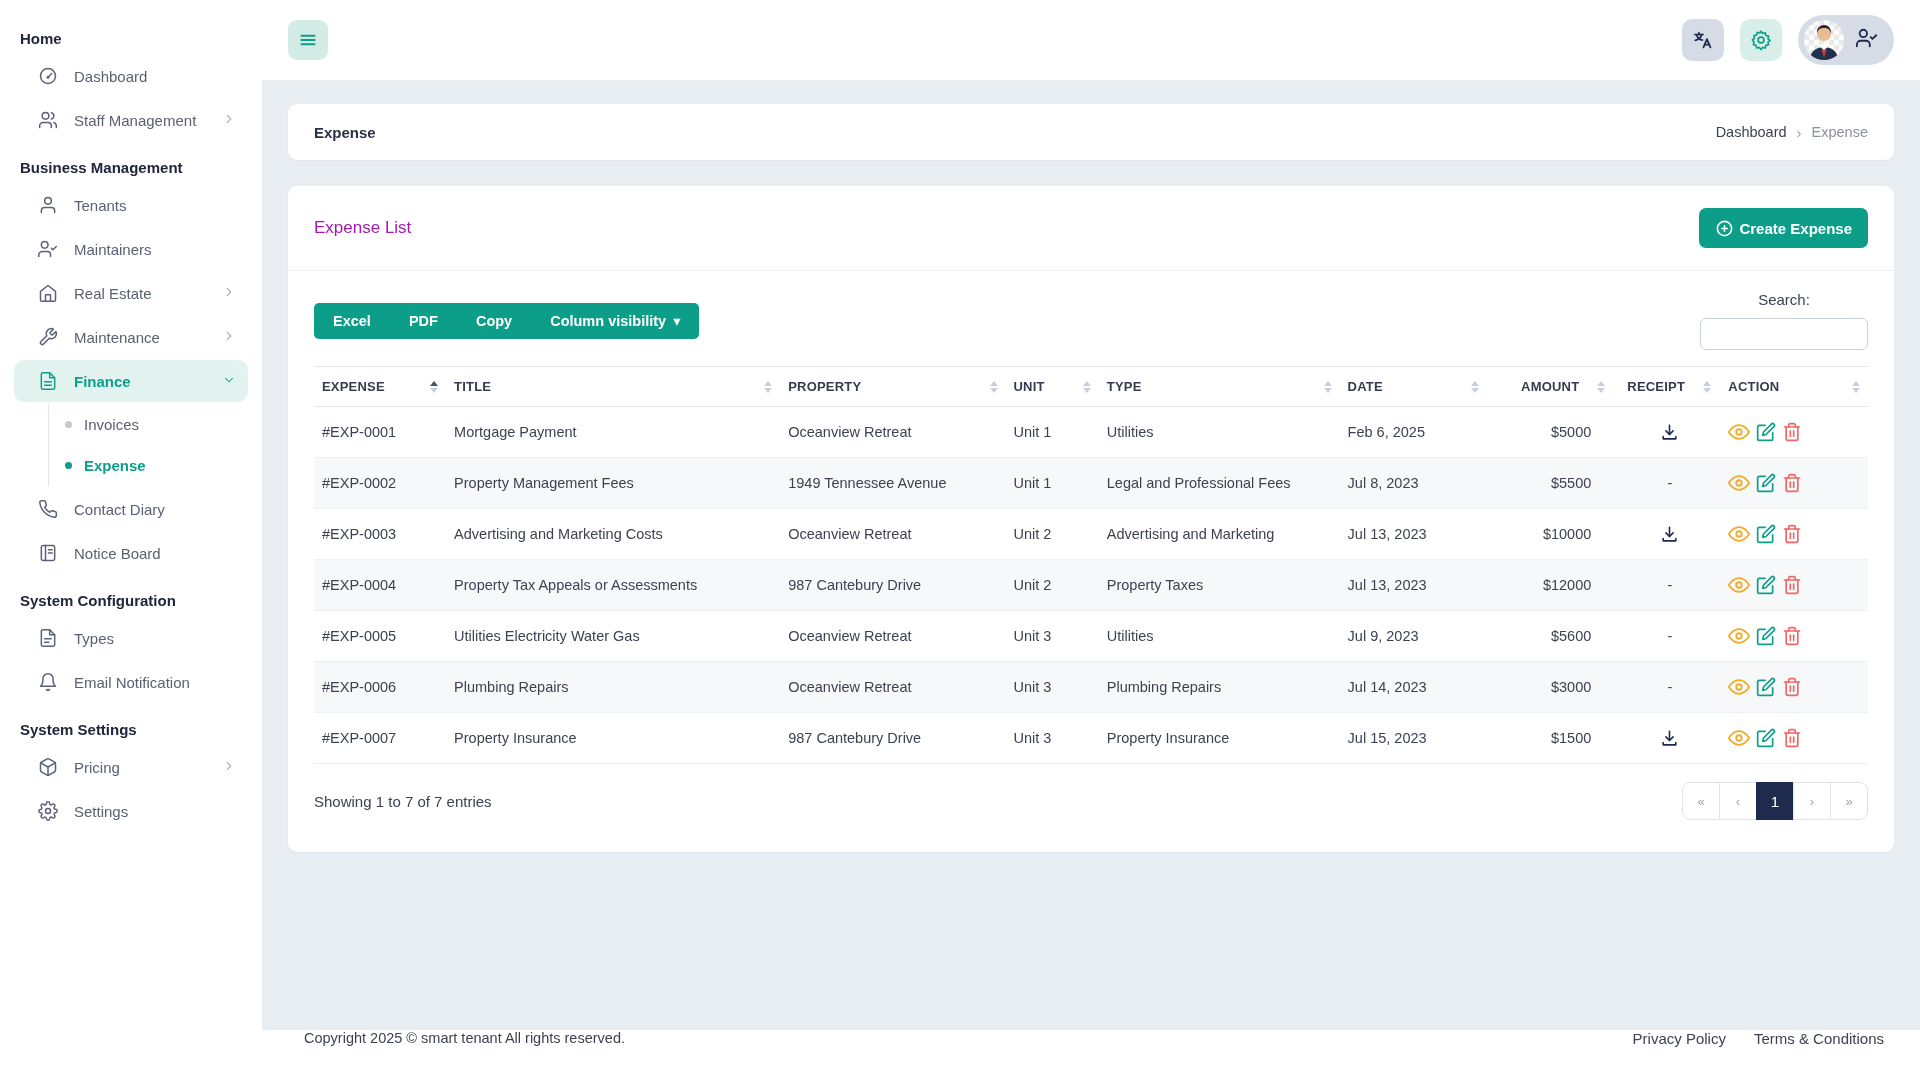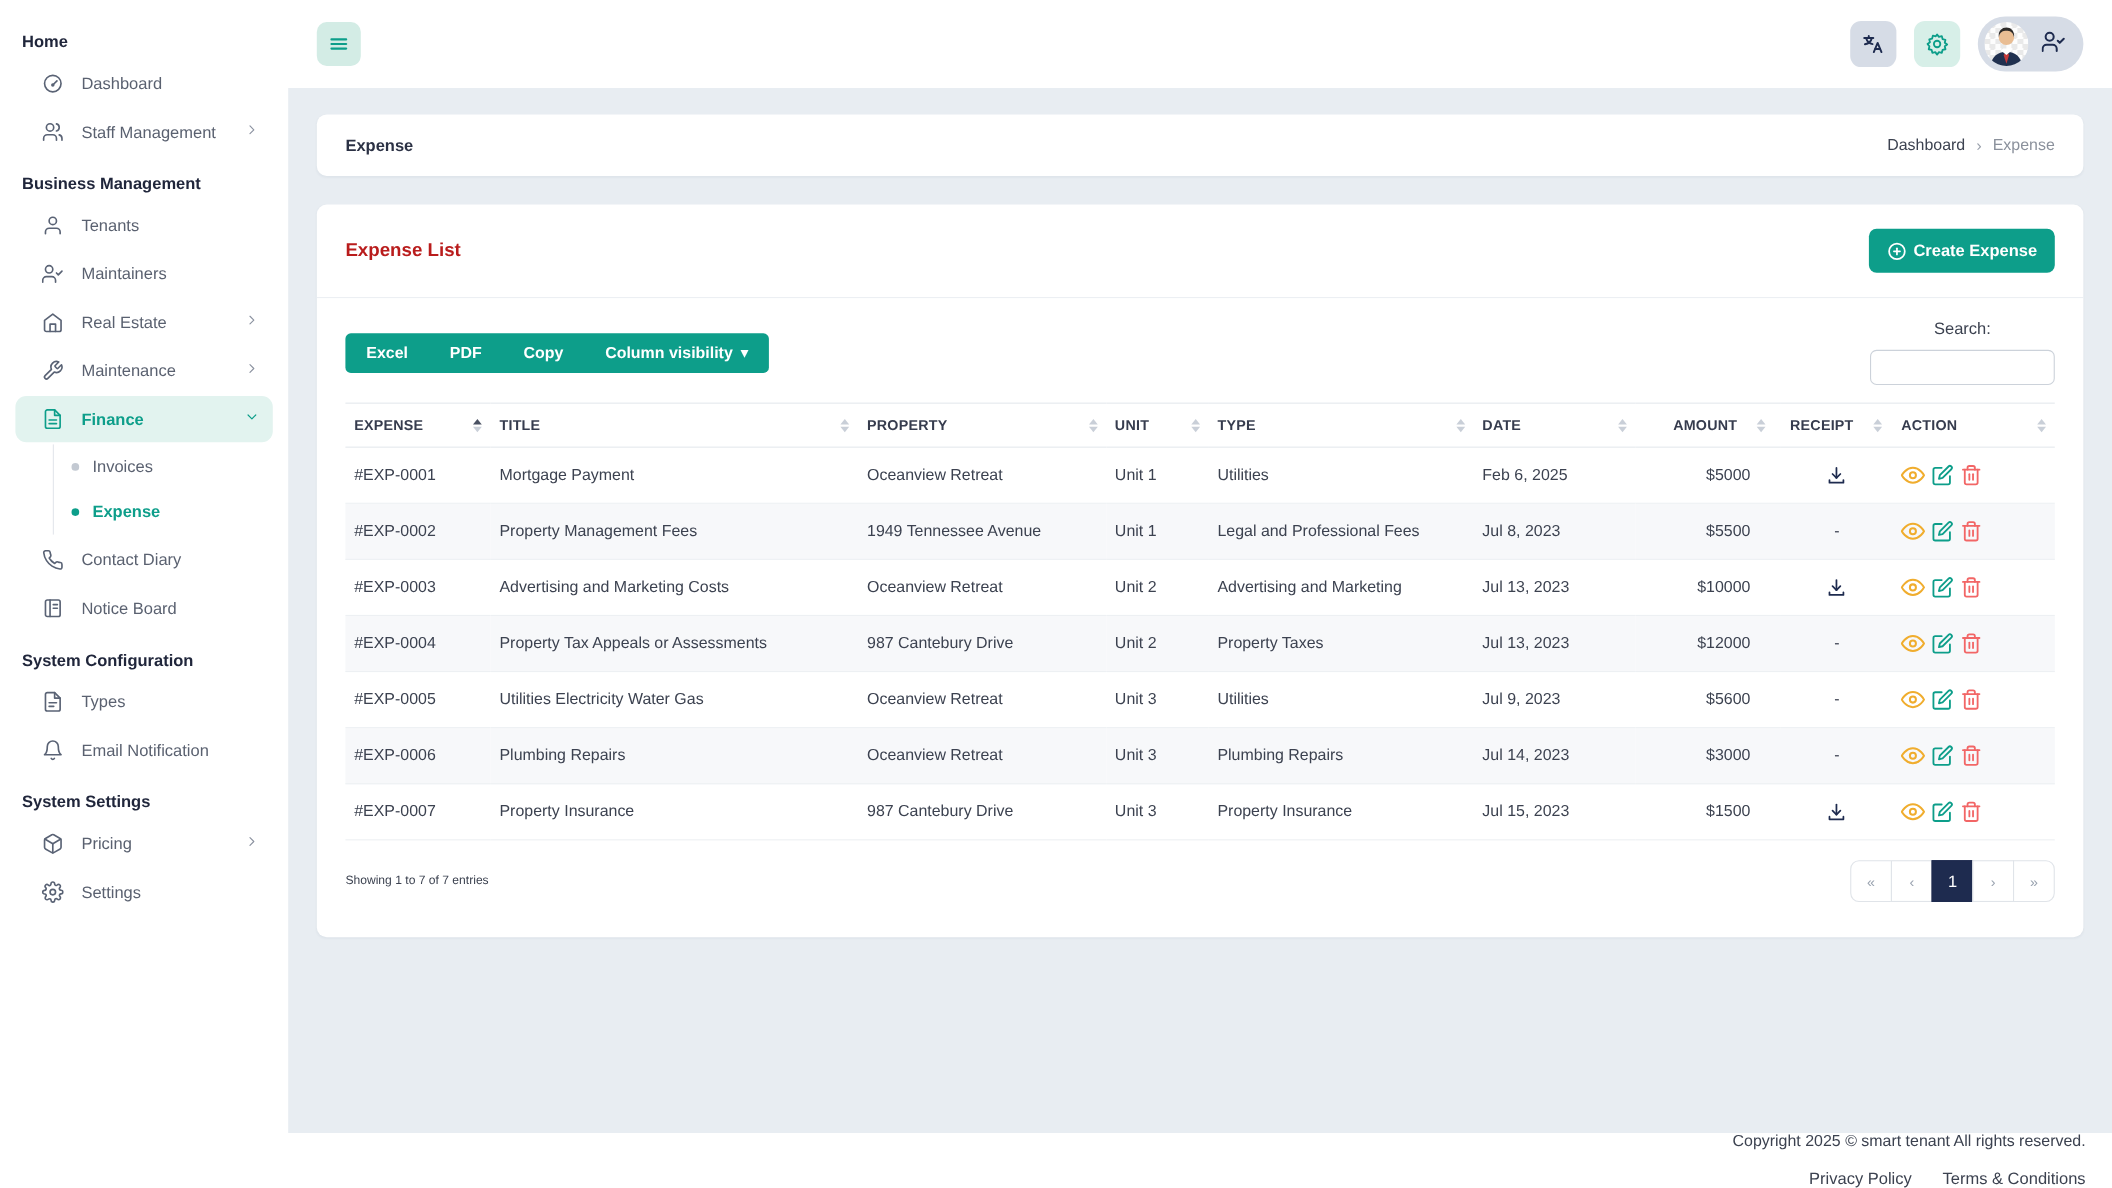--- a/index.html
+++ b/index.html
@@ -57,21 +57,21 @@
                 justify-content:space-between; padding:0 26px; box-shadow:0 1px 2px rgba(30,43,79,.04); }
   .crumb-title { font-size:15px; font-weight:700; color:#2b3144; }
   .crumbs { display:flex; align-items:center; gap:10px; font-size:14.5px; }
   .crumb-parent { color:#3c4250; cursor:pointer; }
   .crumb-sep { color:#9aa1ac; font-size:15px; }
   .crumb-current { color:#8b919c; }
 
   .expense-card { background:#fff; border-radius:9px; margin-top:26px; padding-bottom:8px;
                   box-shadow:0 1px 2px rgba(30,43,79,.04); }
   .card-head { display:flex; align-items:center; justify-content:space-between; padding:22px 26px; }
-  .card-title { font-size:17px; font-weight:700; color:#b91c1c; }
+  .card-title { font-size:17px; font-weight:400; color:#a21caf; }
   .create-btn { background:#0d9e8a; color:#fff; border:none; border-radius:7px; height:40px;
                 padding:0 16px; font-size:15px; font-weight:600; display:flex; align-items:center;
                 gap:5px; cursor:pointer; font-family:inherit; }
   .create-btn svg { width:19px; height:19px; stroke:#fff; stroke-width:2; fill:none; stroke-linecap:round; }
   .card-divider { border-top:1px solid #eceff3; }
 
   .table-toolbar { display:flex; align-items:center; justify-content:space-between; padding:20px 26px 16px; }
   .btn-group { display:flex; background:#0d9e8a; border-radius:5px; overflow:hidden; }
   .btn-group button { background:transparent; border:none; color:#fff; font-size:14.5px; font-weight:600;
                       padding:10px 19px; cursor:pointer; font-family:inherit; display:flex; align-items:center; gap:7px; }
@@ -101,30 +101,30 @@
   .dl-btn svg { width:19px; height:19px; stroke:#1e2b4f; stroke-width:2; fill:none;
                 stroke-linecap:round; stroke-linejoin:round; vertical-align:middle; }
   .actions { display:flex; align-items:center; gap:6px; }
   .act-btn { background:none; border:none; cursor:pointer; padding:0; display:flex; }
   .act-btn svg { width:20px; height:20px; fill:none; stroke-width:2; stroke-linecap:round; stroke-linejoin:round; }
   .act-eye svg { stroke:#f0ad2e; width:22px; height:22px; }
   .act-edit svg { stroke:#0d9e8a; }
   .act-del svg { stroke:#f26666; }
 
   .table-footer { display:flex; align-items:center; justify-content:space-between; padding:18px 26px 24px; }
-  .summary { font-size:11px; color:#3c4250; }
+  .summary { font-size:15px; color:#3c4250; }
   .pagination { display:inline-flex; }
   .page-btn { min-width:38px; height:38px; background:#fff; border:1px solid #e0e4e9; color:#9aa3b0;
               font-size:13px; cursor:pointer; margin-left:-1px; font-family:inherit; }
   .page-btn:first-child { border-radius:8px 0 0 8px; margin-left:0; }
   .page-btn:last-child { border-radius:0 8px 8px 0; }
   .page-btn.active { background:#1e2b4f; border-color:#1e2b4f; color:#fff; font-size:15px; }
 
-  .footer { height:50px; background:#fff; display:flex; align-items:flex-end; justify-content:space-between;
-            padding:0 24px 0 42px;flex-direction:column; }
+  .footer { height:50px; background:#fff; display:flex; align-items:flex-start; justify-content:space-between;
+            padding:0 36px 0 42px; }
   .footer .copy { font-size:14.5px; color:#3c4250; }
   .footer-links { display:flex; gap:28px; font-size:15px; color:#3c4250; }
   .footer-links span { cursor:pointer; }
 </style>
 </head>
 <body>
 
 <div class="app">
 
   <aside class="sidebar">

